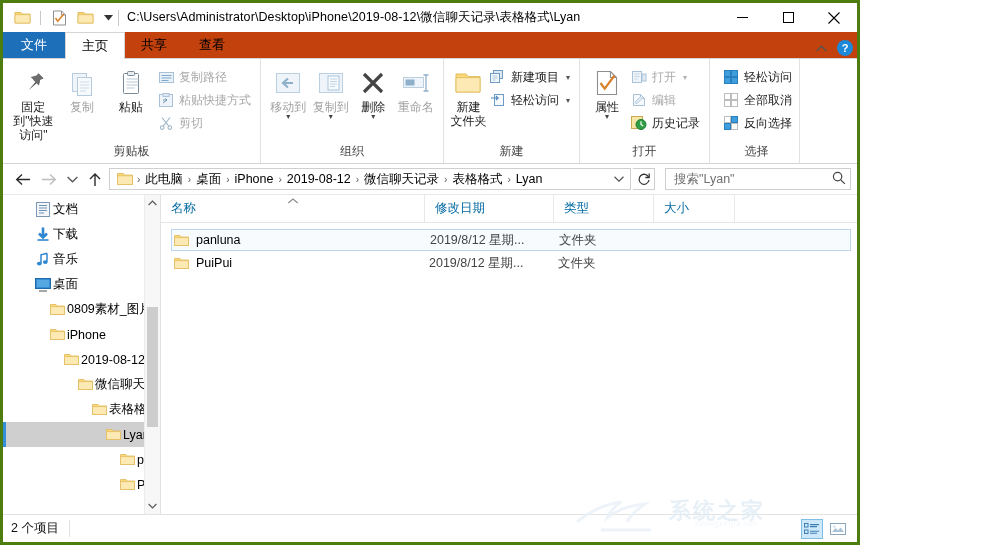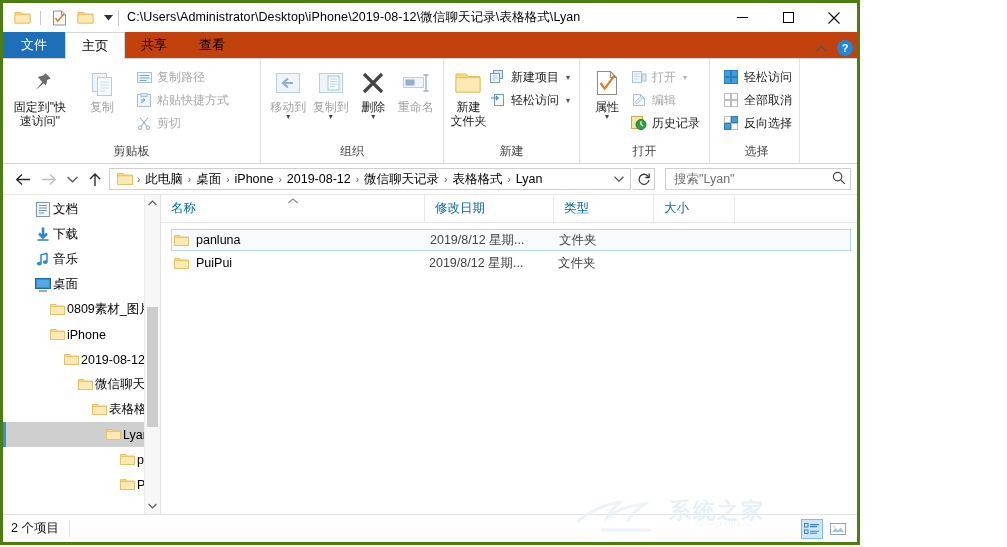--- a/index.html
+++ b/index.html
@@ -519,20 +519,30 @@
         </div>
         <div class="bigbtn dim">
           <span class="ico">
             <svg width="28" height="28" viewBox="0 0 28 28">
               <rect x="4.5" y="4.5" width="14" height="18" fill="#eef4fa" stroke="#b8cbdc"></rect>
               <rect x="9.5" y="8.5" width="14" height="18" fill="#f7fafd" stroke="#b8cbdc"></rect>
               <path d="M12 13h9M12 16h9M12 19h9M12 22h6" stroke="#cddbe8" stroke-width="1"></path>
             </svg>
           </span>
           <span>复制</span>
+        </div>
+        <div class="bigbtn">
+          <span class="ico">
+            <svg width="28" height="28" viewBox="0 0 28 28">
+              <rect x="6.5" y="4.5" width="15" height="20" rx="1" fill="#ffffff" stroke="#7b8a99"></rect>
+              <rect x="10.5" y="2.5" width="7" height="4" rx="1" fill="#e8edf2" stroke="#7b8a99"></rect>
+              <path d="M9.5 10h12M9.5 13h12M9.5 16h12M9.5 19h8" stroke="#b9c7d4" stroke-width="1"></path>
+            </svg>
+          </span>
+          <span>粘贴</span>
         </div>
         <div class="smallcol">
           <div class="smallbtn dim">
             <span class="ico">
               <svg width="15" height="13" viewBox="0 0 15 13">
                   <rect x="0.5" y="1.5" width="14" height="10" fill="#eaf2f9" stroke="#a9c2d8"></rect>
                   <path d="M2.5 4.5h10M2.5 7h10M2.5 9.5h7" stroke="#7fa8ca" stroke-width="1"></path>
                 </svg>
             </span>
             <span>复制路径</span>

